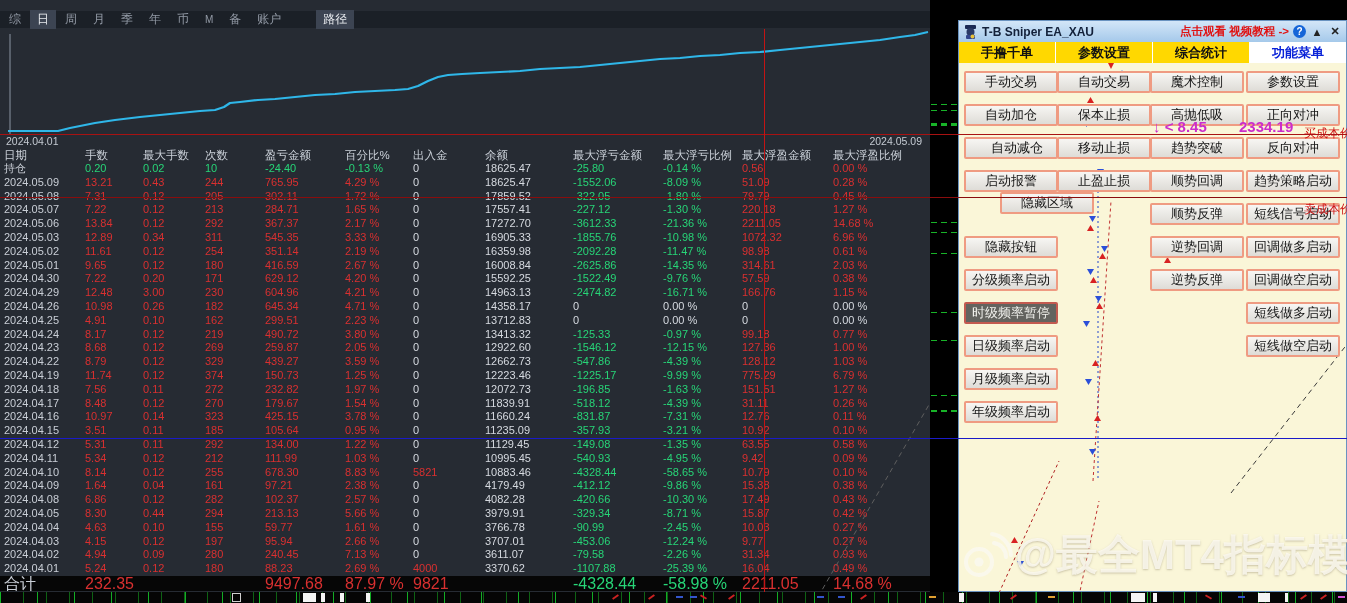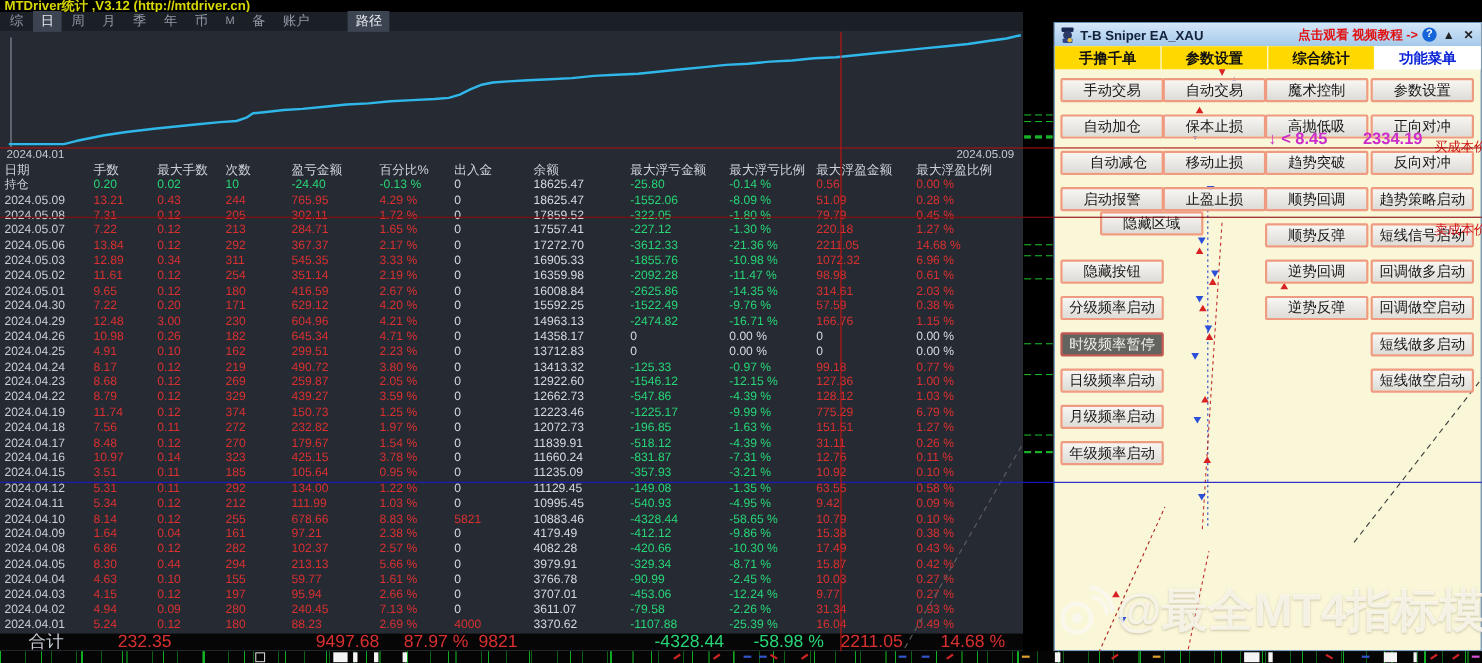--- a/index.html
+++ b/index.html
@@ -22,21 +22,21 @@
 
   
   .stats { position:absolute; left:2px; top:148px; width:926px; font-size:11px; }
   .tr { display:grid; grid-template-columns:81px 58px 62px 60px 80px 68px 72px 88px 90px 79px 91px 97px; height:13.8px; line-height:13.8px; white-space:nowrap; }
   .tr.head { height:14px; line-height:14px; color:#ccd2da; font-size:11.5px; }
   .td { padding-left:2px; overflow:hidden; }
   .c-red { color:#d93030; }
   .c-grn { color:#27d577; }
   .c-wht { color:#d6dae0; }
   .c-date { color:#c9ced6; }
-  .totals { position:absolute; left:0; top:576px; width:930px; height:15px; background:#060606;padding-left:22px; }
+  .totals { position:absolute; left:0; top:576px; width:930px; height:15px; background:#060606; }
   .totals .tr { height:15px; line-height:15px; padding-left:2px; }
 
   
   .hline { position:absolute; left:0; width:1347px; height:1px; z-index:50; }
   .vline { position:absolute; width:1px; z-index:50; }
 
   
   .gdash { position:absolute; left:931px; width:26px; background:repeating-linear-gradient(90deg,#18b428 0 6px,transparent 6px 10px); z-index:20; }
 
   
@@ -60,23 +60,20 @@
   
   .bstrip { position:absolute; left:0; top:592px; width:1347px; height:11px; background:#050505; z-index:45;
     background-image:repeating-linear-gradient(90deg,rgba(20,190,40,.9) 0 1px,transparent 1px 37px),
                      repeating-linear-gradient(90deg,rgba(20,160,30,.6) 0 1px,transparent 1px 23px); }
   .bm { position:absolute; top:1px; height:9px; }
 </style>
 </head>
 <body>
 
 <div class="lwin">
-  <div class="title-strip">
-    <span>MTDriver统计 ,V3.12 (http://mtdriver.cn)</span>
-  </div>
   <div class="menubar">
       <span class="mi">综</span>
       <span class="mi on">日</span>
       <span class="mi">周</span>
       <span class="mi">月</span>
       <span class="mi">季</span>
       <span class="mi">年</span>
       <span class="mi">币</span>
       <span class="mi small">M</span>
       <span class="mi">备</span>
@@ -415,21 +412,21 @@
           <span class="td c-grn">-540.93</span>
           <span class="td c-grn">-4.95 %</span>
           <span class="td c-red">9.42</span>
           <span class="td c-red">0.09 %</span>
         </div>
         <div class="tr">
           <span class="td c-date">2024.04.10</span>
           <span class="td c-red">8.14</span>
           <span class="td c-red">0.12</span>
           <span class="td c-red">255</span>
-          <span class="td c-red">678.66</span>
+          <span class="td c-red">678.30</span>
           <span class="td c-red">8.83 %</span>
           <span class="td c-red">5821</span>
           <span class="td c-wht">10883.46</span>
           <span class="td c-grn">-4328.44</span>
           <span class="td c-grn">-58.65 %</span>
           <span class="td c-red">10.79</span>
           <span class="td c-red">0.10 %</span>
         </div>
         <div class="tr">
           <span class="td c-date">2024.04.09</span>

